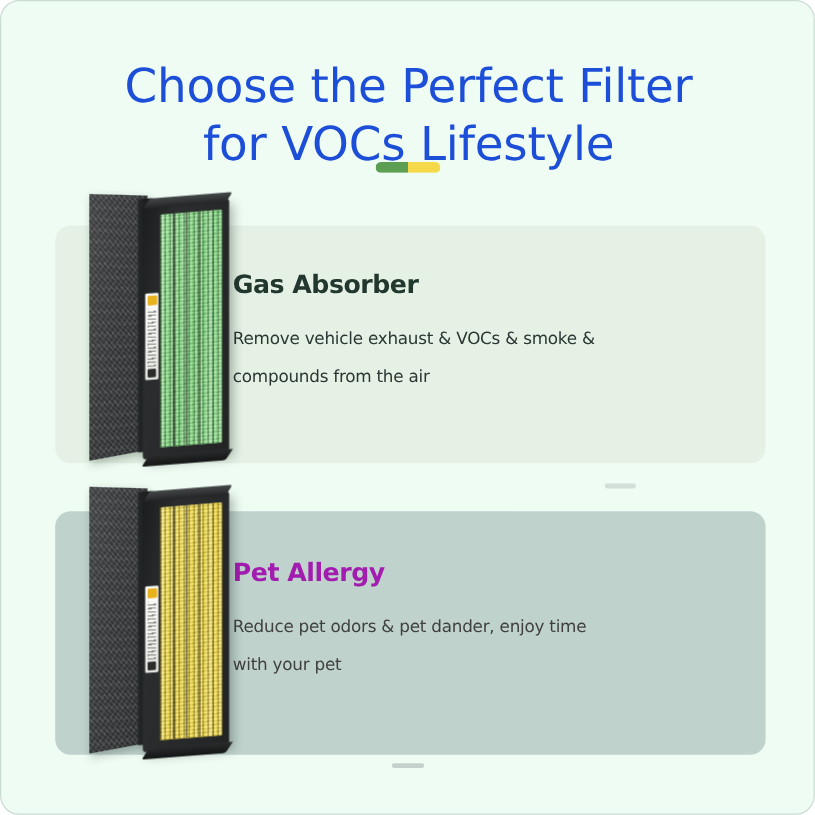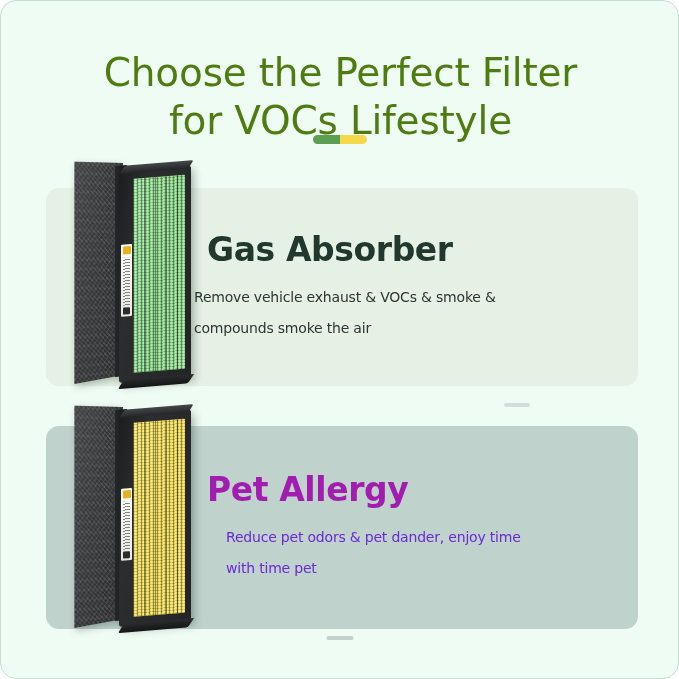--- a/index.html
+++ b/index.html
@@ -27,21 +27,21 @@
     overflow: hidden;
   }
 
   
   .headline {
     position: absolute;
     left: 0;
     top: 22px;
     width: 679px;
     text-align: center;
-    color: #4d7c0f;
+    color: #1d4ed8;
     font-family: "DejaVu Sans", sans-serif;
     font-size: 39px;
     font-weight: 400;
     line-height: 48px;
     letter-spacing: -0.2px;
   }
   .headline .line {
     display: block;
     white-space: nowrap;
   }
@@ -83,40 +83,40 @@
   .card-text {
     position: absolute;
     left: 148px;
     right: 28px;
     top: 0;
   }
   .card--gas .card-text { top: 30px; }
   .card--pet .card-text { top: 32px; }
 
   .card-title {
-    margin: 13px;
+    margin: 0;
     font-family: "DejaVu Sans", sans-serif;
-    font-size: 33px;
+    font-size: 21px;
     font-weight: 700;
     line-height: 38px;
     letter-spacing: -0.4px;
   }
   .card--gas .card-title { color: #22382f; }
   .card--pet .card-title { color: #a21caf; }
 
   .card-desc {
     margin: 12px 0 0 0;
     font-family: "DejaVu Sans", sans-serif;
     font-size: 14px;
     font-weight: 400;
     line-height: 31px;
     letter-spacing: -0.2px;
     color: #2a3734;
   }
-  .card--pet .card-desc { color: #6d28d9; margin-left: 32px; }
+  .card--pet .card-desc { color: #404040; }
 
   
   .product {
     position: absolute;
     width: 132px;
     height: 232px;
   }
   .product--gas { left: 58px; top: 152px; }
   .product--pet { left: 58px; top: 396px; }
 
@@ -284,21 +284,21 @@
   <div class="pill-divider">
     <span class="seg-a"></span>
     <span class="seg-b"></span>
   </div>
 
   <div class="card card--gas">
     <div class="card-text">
       <p class="card-title">Gas Absorber</p>
       <p class="card-desc">
         <span style="display: block;">Remove vehicle exhaust &amp; VOCs &amp; smoke &amp;</span>
-        <span style="display: block;">compounds smoke the air</span>
+        <span style="display: block;">compounds from the air</span>
       </p>
     </div>
   </div>
 
   <div class="product product--gas">
     <div class="carbon-sheet"></div>
     <div class="carbon-fold"></div>
     <div class="cartridge">
       <div class="frame"></div>
       <div class="frame-top"></div>
@@ -312,21 +312,21 @@
     </div>
   </div>
 
   <div class="marker marker--mid"></div>
 
   <div class="card card--pet">
     <div class="card-text">
       <p class="card-title">Pet Allergy</p>
       <p class="card-desc">
         <span style="display: block;">Reduce pet odors &amp; pet dander, enjoy time</span>
-        <span style="display: block;">with time pet</span>
+        <span style="display: block;">with your pet</span>
       </p>
     </div>
   </div>
 
   <div class="product product--pet">
     <div class="carbon-sheet"></div>
     <div class="carbon-fold"></div>
     <div class="cartridge">
       <div class="frame"></div>
       <div class="frame-top"></div>

